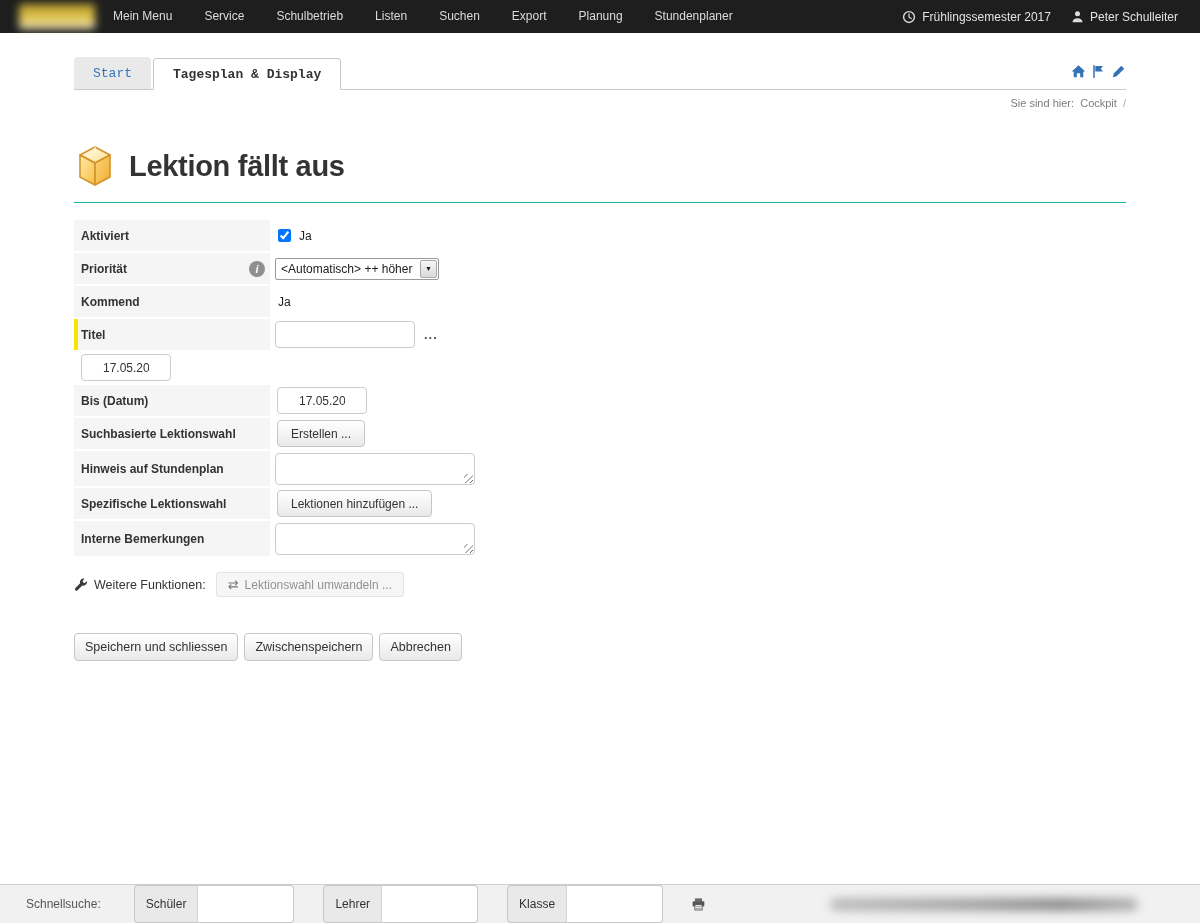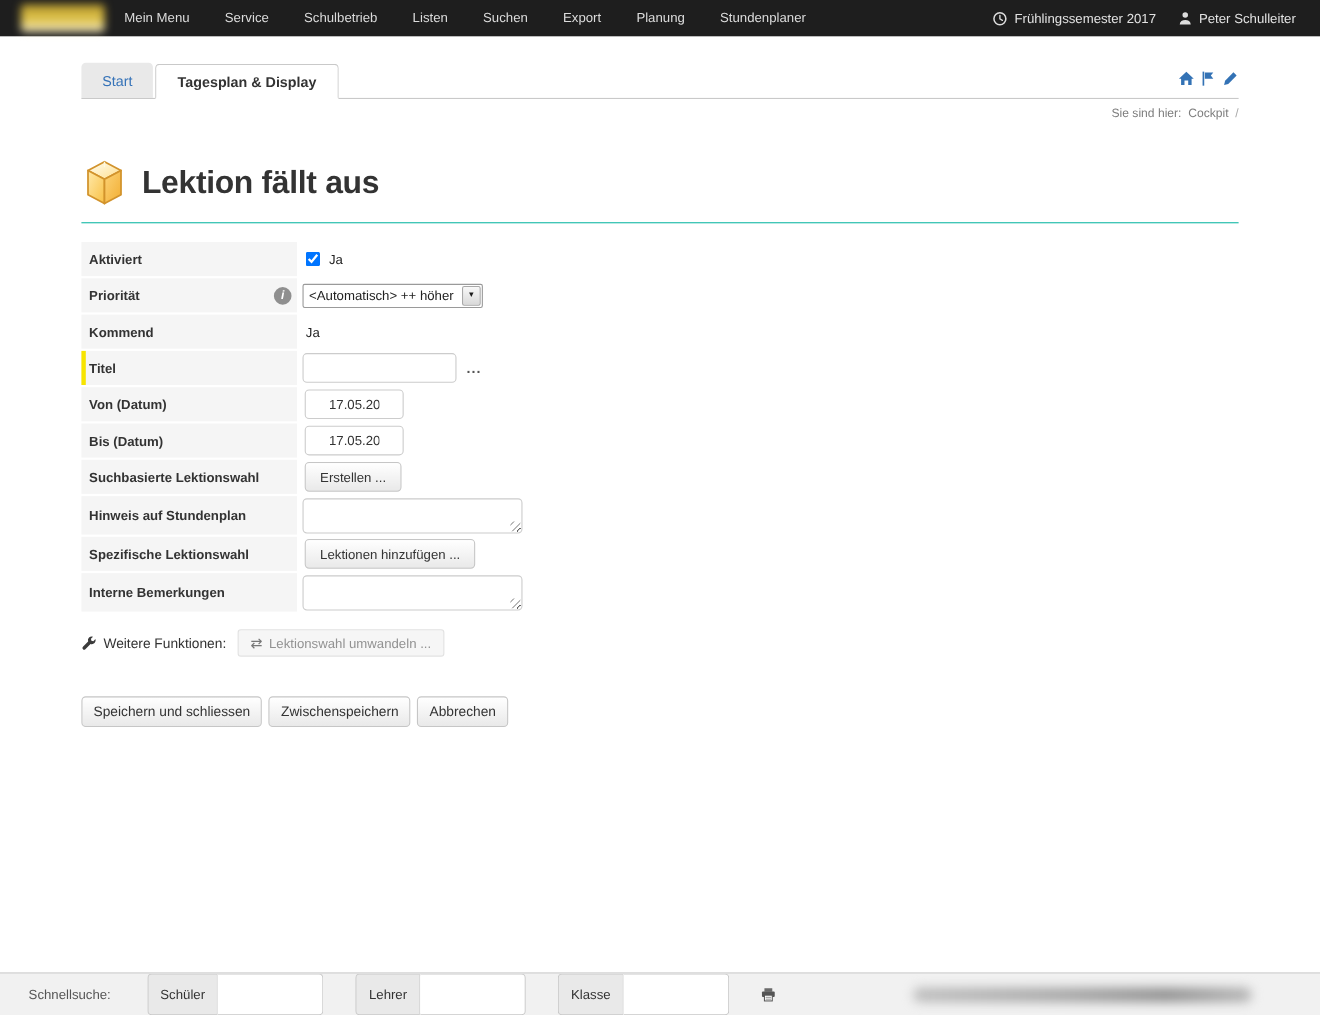--- a/index.html
+++ b/index.html
@@ -21,21 +21,21 @@
     color:#dcdcdc; font-size:12px; padding:0 16px; line-height:33px; cursor:pointer; white-space:nowrap;
   }
   .nav-right { margin-left:auto; display:flex; align-items:center; gap:20px; margin-right:22px; }
   .nav-chip { display:flex; align-items:center; gap:6px; color:#e2e2e2; font-size:12px; white-space:nowrap; }
 
   
   .content { margin:0 74px; }
 
   .tabbar {
     margin-top:24px; height:33px; border-bottom:1px solid #c9c9c9;
-    display:flex; align-items:flex-end; position:relative;
+    display:flex; align-items:flex-end; position:relative;font-family:Liberation Mono, monospace;
   }
   .tab {
     height:32px; display:flex; align-items:center; padding:0 19px;
     font-size:13px; border-radius:4px 4px 0 0; cursor:pointer;
   }
   .tab.start { background:#e9e9e9; color:#3673b8; margin-right:2px; }
   .tab.active {
     background:#fff; border:1px solid #c9c9c9; border-bottom:1px solid #fff;
     margin-bottom:-1px; font-weight:bold; color:#333; cursor:default;
   }
@@ -281,21 +281,20 @@
 
       <div class="frow">
         <div class="flabel marked">Titel</div>
         <div class="fcontrol">
           <input type="text" class="txt titel" value="" style="">
           <span class="dots">...</span>
         </div>
       </div>
 
       <div class="frow">
-        <div class="flabel">Von (Datum)</div>
         <div class="fcontrol">
           <input type="text" class="txt date" value="17.05.2017" style="">
         </div>
       </div>
 
       <div class="frow">
         <div class="flabel">Bis (Datum)</div>
         <div class="fcontrol">
           <input type="text" class="txt date" value="17.05.2017" style="">
         </div>

